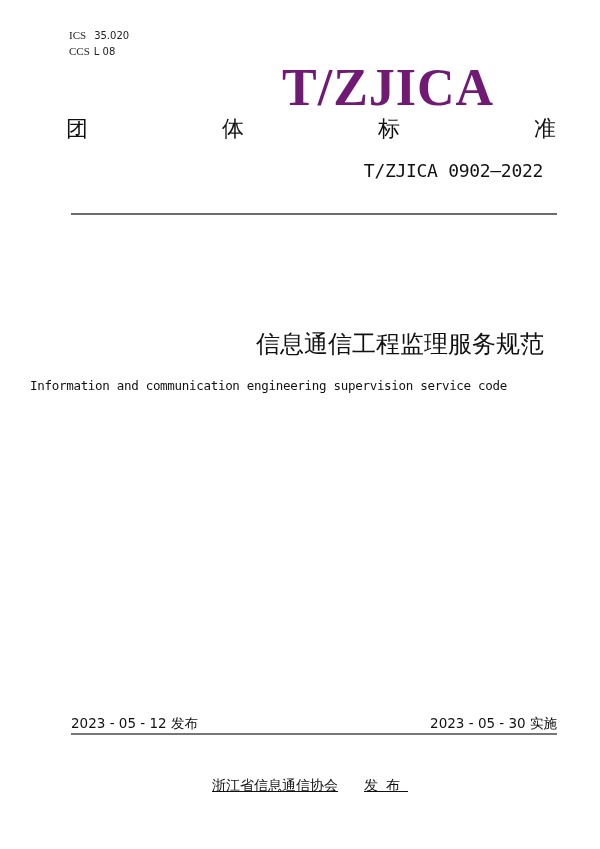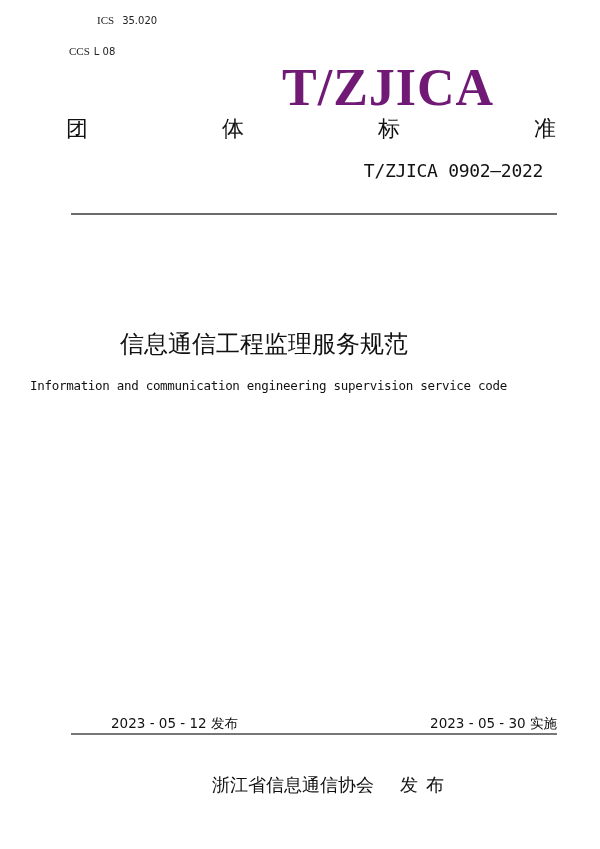--- a/index.html
+++ b/index.html
@@ -1,43 +1,43 @@
 <!DOCTYPE html>
 <html><head>
   <meta charset="utf-8">
   <style>
     * { margin: 0; padding: 0; box-sizing: border-box; }
     html, body { width: 600px; height: 849px; background: #ffffff; overflow: hidden; }
     body { position: relative; color: #000; font-family: "DejaVu Sans", sans-serif; }
     .abs { position: absolute; white-space: nowrap; }
 
     .cls-line { font-family: "Liberation Serif", serif; font-size: 11px; color: #222; left: 69px; line-height: 13px; }
-    #ics { top: 14px; margin-left: 28px; }
+    #ics { top: 29px; }
     #ccs { top: 45px; }
     .cls-line .gap { display: inline-block; width: 8px; }
     .cls-line .num { font-family: "DejaVu Sans", sans-serif; font-size: 10px; }
 
     #brand { top: 60px; left: 282px; width: 242px; font-family: "Liberation Serif", serif; font-weight: bold; font-size: 52px; line-height: 56px; letter-spacing: 1px; color: #701a75; }
 
     #std-kind { top: 114px; left: 66px; width: 490px; height: 30px; display: flex; justify-content: space-between; font-size: 22px; line-height: 30px; color: #111; }
 
     #std-code { top: 163px; right: 57px; font-family: "DejaVu Sans Mono", monospace; font-size: 18px; line-height: 16px; color: #111; letter-spacing: -0.3px; }
 
     .rule { position: absolute; left: 71px; width: 486px; height: 1.5px; background: #6b6b6b; }
     #rule-top { top: 213px; }
     #rule-bottom { top: 733px; height: 2px; background: #777; }
 
-    #title-zh { top: 328px; left: 0; width: 540px; text-align: center; font-size: 24px; line-height: 32px; color: #111; padding-right: 12px; }
+    #title-zh { top: 328px; left: 16px; width: 540px; text-align: right; font-size: 24px; line-height: 32px; color: #111; padding-right: 12px; }
     #title-en { top: 378px; left: 0; width: 507px; text-align: center; font-family: "DejaVu Sans Mono", monospace; font-size: 12.5px; line-height: 16px; color: #111; padding-left: 30px; letter-spacing: -0.3px; }
 
-    .date { top: 715px; font-size: 13.5px; line-height: 16px; color: #111; margin-left: 40px; }
+    .date { top: 715px; font-size: 13.5px; line-height: 16px; color: #111; }
     #date-issue { left: 71px; }
     #date-impl { right: 43px; }
 
-    #publisher { top: 776px; left: 212px; font-size: 18px; line-height: 18px; color: #111; }
+    #publisher { top: 776px; left: 212px; font-size: 14px; line-height: 18px; color: #111; text-decoration: underline; }
     #publisher .pub-gap { display: inline-block; width: 26px; }
     #publisher .spaced { letter-spacing: 8px; }
   </style>
 </head>
 <body>
 
 <div class="abs cls-line" id="ics">
   <span>ICS</span><span class="gap"></span><span class="num">35.020</span>
 </div>
 <div class="abs cls-line" id="ccs">

